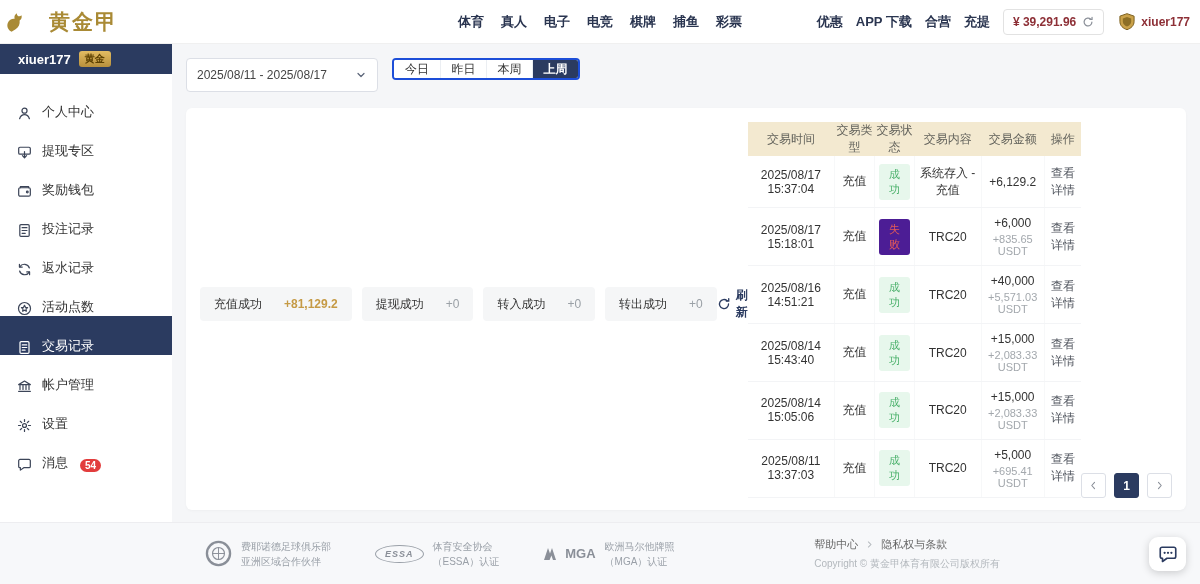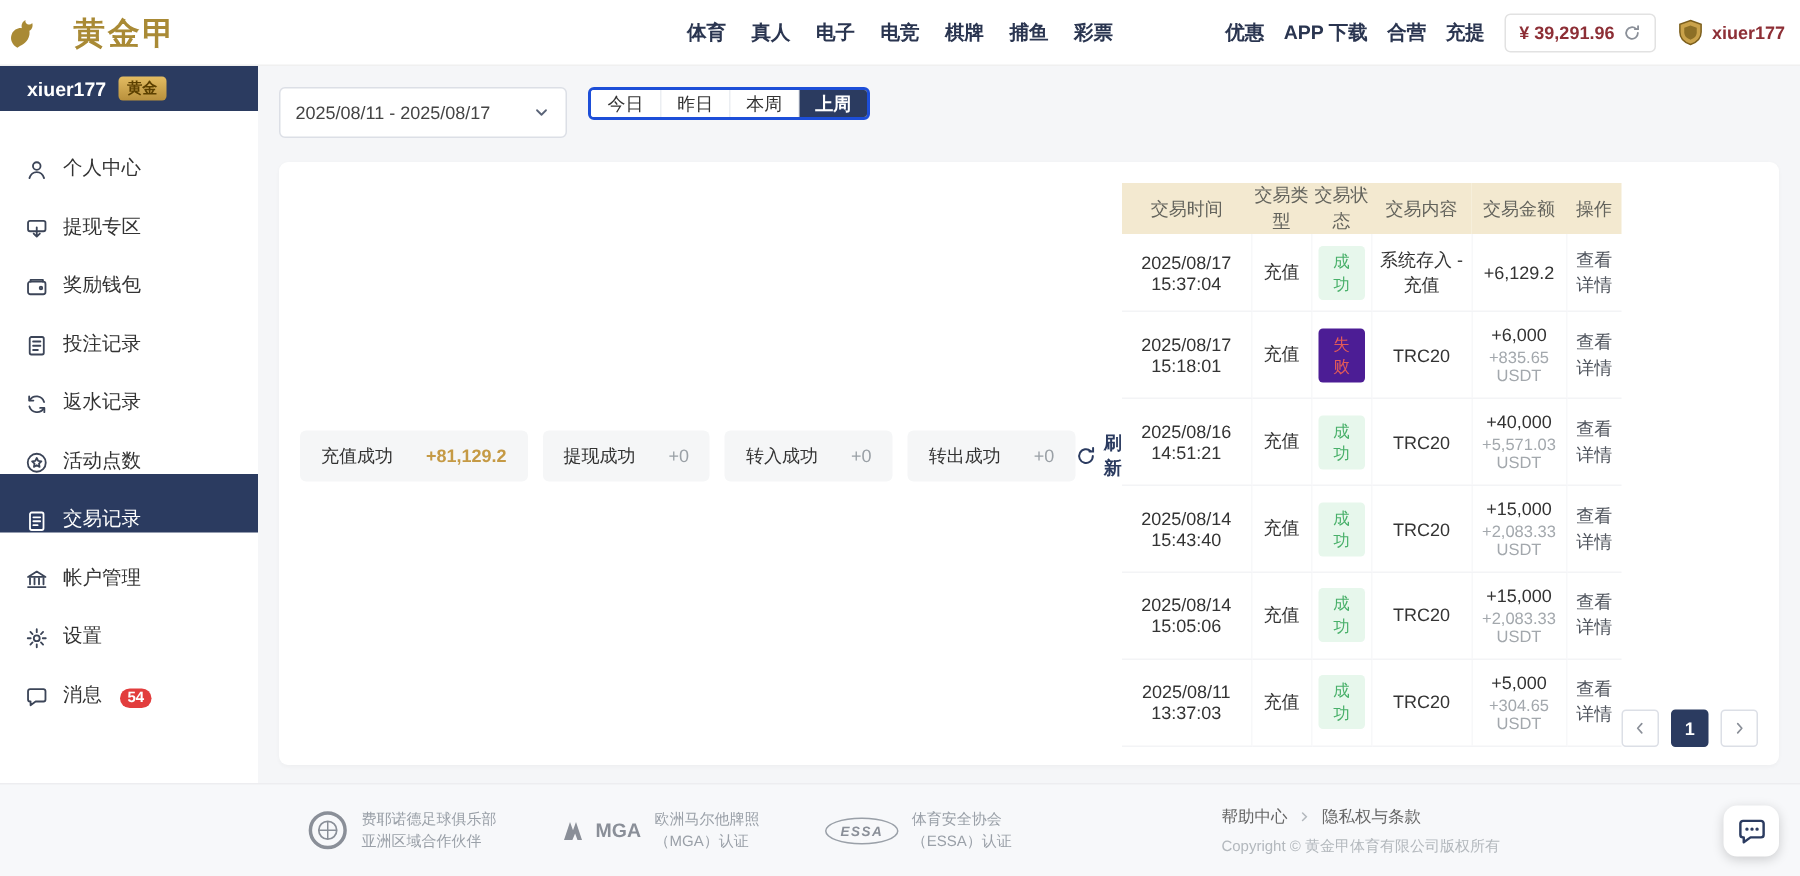--- a/index.html
+++ b/index.html
@@ -362,21 +362,21 @@
                 </td>
                 <td><a class="action-link">查看详情</a></td>
               </tr>
               <tr>
                 <td>2025/08/11 13:37:03</td>
                 <td>充值</td>
                 <td><span class="badge success">成功</span></td>
                 <td>TRC20</td>
                 <td>
                   <div class="amount-primary">+5,000</div>
-                  <div class="amount-secondary">+304.65 USDT</div>
+                  <div class="amount-secondary">+695.41 USDT</div>
                 </td>
                 <td><a class="action-link">查看详情</a></td>
               </tr>
             </tbody>
         </table>
 
         <div class="pagination">
           <div class="page-btn">
             <span class="icon">
               <svg width="11" height="11" viewBox="0 0 16 16" fill="none" stroke="currentColor" stroke-width="1.6" stroke-linecap="round" stroke-linejoin="round">
@@ -409,39 +409,39 @@
             <path d="M14 8v12M8 14h12" stroke-width="1"></path>
           </svg>
         </span>
         <div class="partner-text">
           <div>费耶诺德足球俱乐部</div>
           <div>亚洲区域合作伙伴</div>
         </div>
       </div>
 
       <div class="partner">
+        <span class="essa-oval">ESSA</span>
+        <div class="partner-text">
+          <div>体育安全协会</div>
+          <div>（ESSA）认证</div>
+        </div>
+      </div>
+
+      <div class="partner">
         <span class="mga-wrap">
           <span class="icon">
             <svg width="18" height="14" viewBox="0 0 18 14" fill="#8a8f98">
                 <polygon points="1,13 5,1 7,6.5 9,1 13,13 10,13 8.4,8.6 6.6,13"></polygon>
               </svg>
           </span>
           <span>MGA</span>
         </span>
         <div class="partner-text">
           <div>欧洲马尔他牌照</div>
           <div>（MGA）认证</div>
-        </div>
-      </div>
-
-      <div class="partner">
-        <span class="essa-oval">ESSA</span>
-        <div class="partner-text">
-          <div>体育安全协会</div>
-          <div>（ESSA）认证</div>
         </div>
       </div>
 
     </div>
 
     <div class="footer-right">
       <div class="footer-links">
         <a>帮助中心</a>
         <span class="icon">
           <svg width="9" height="9" viewBox="0 0 16 16" fill="none" stroke="currentColor" stroke-width="1.8" stroke-linecap="round">

